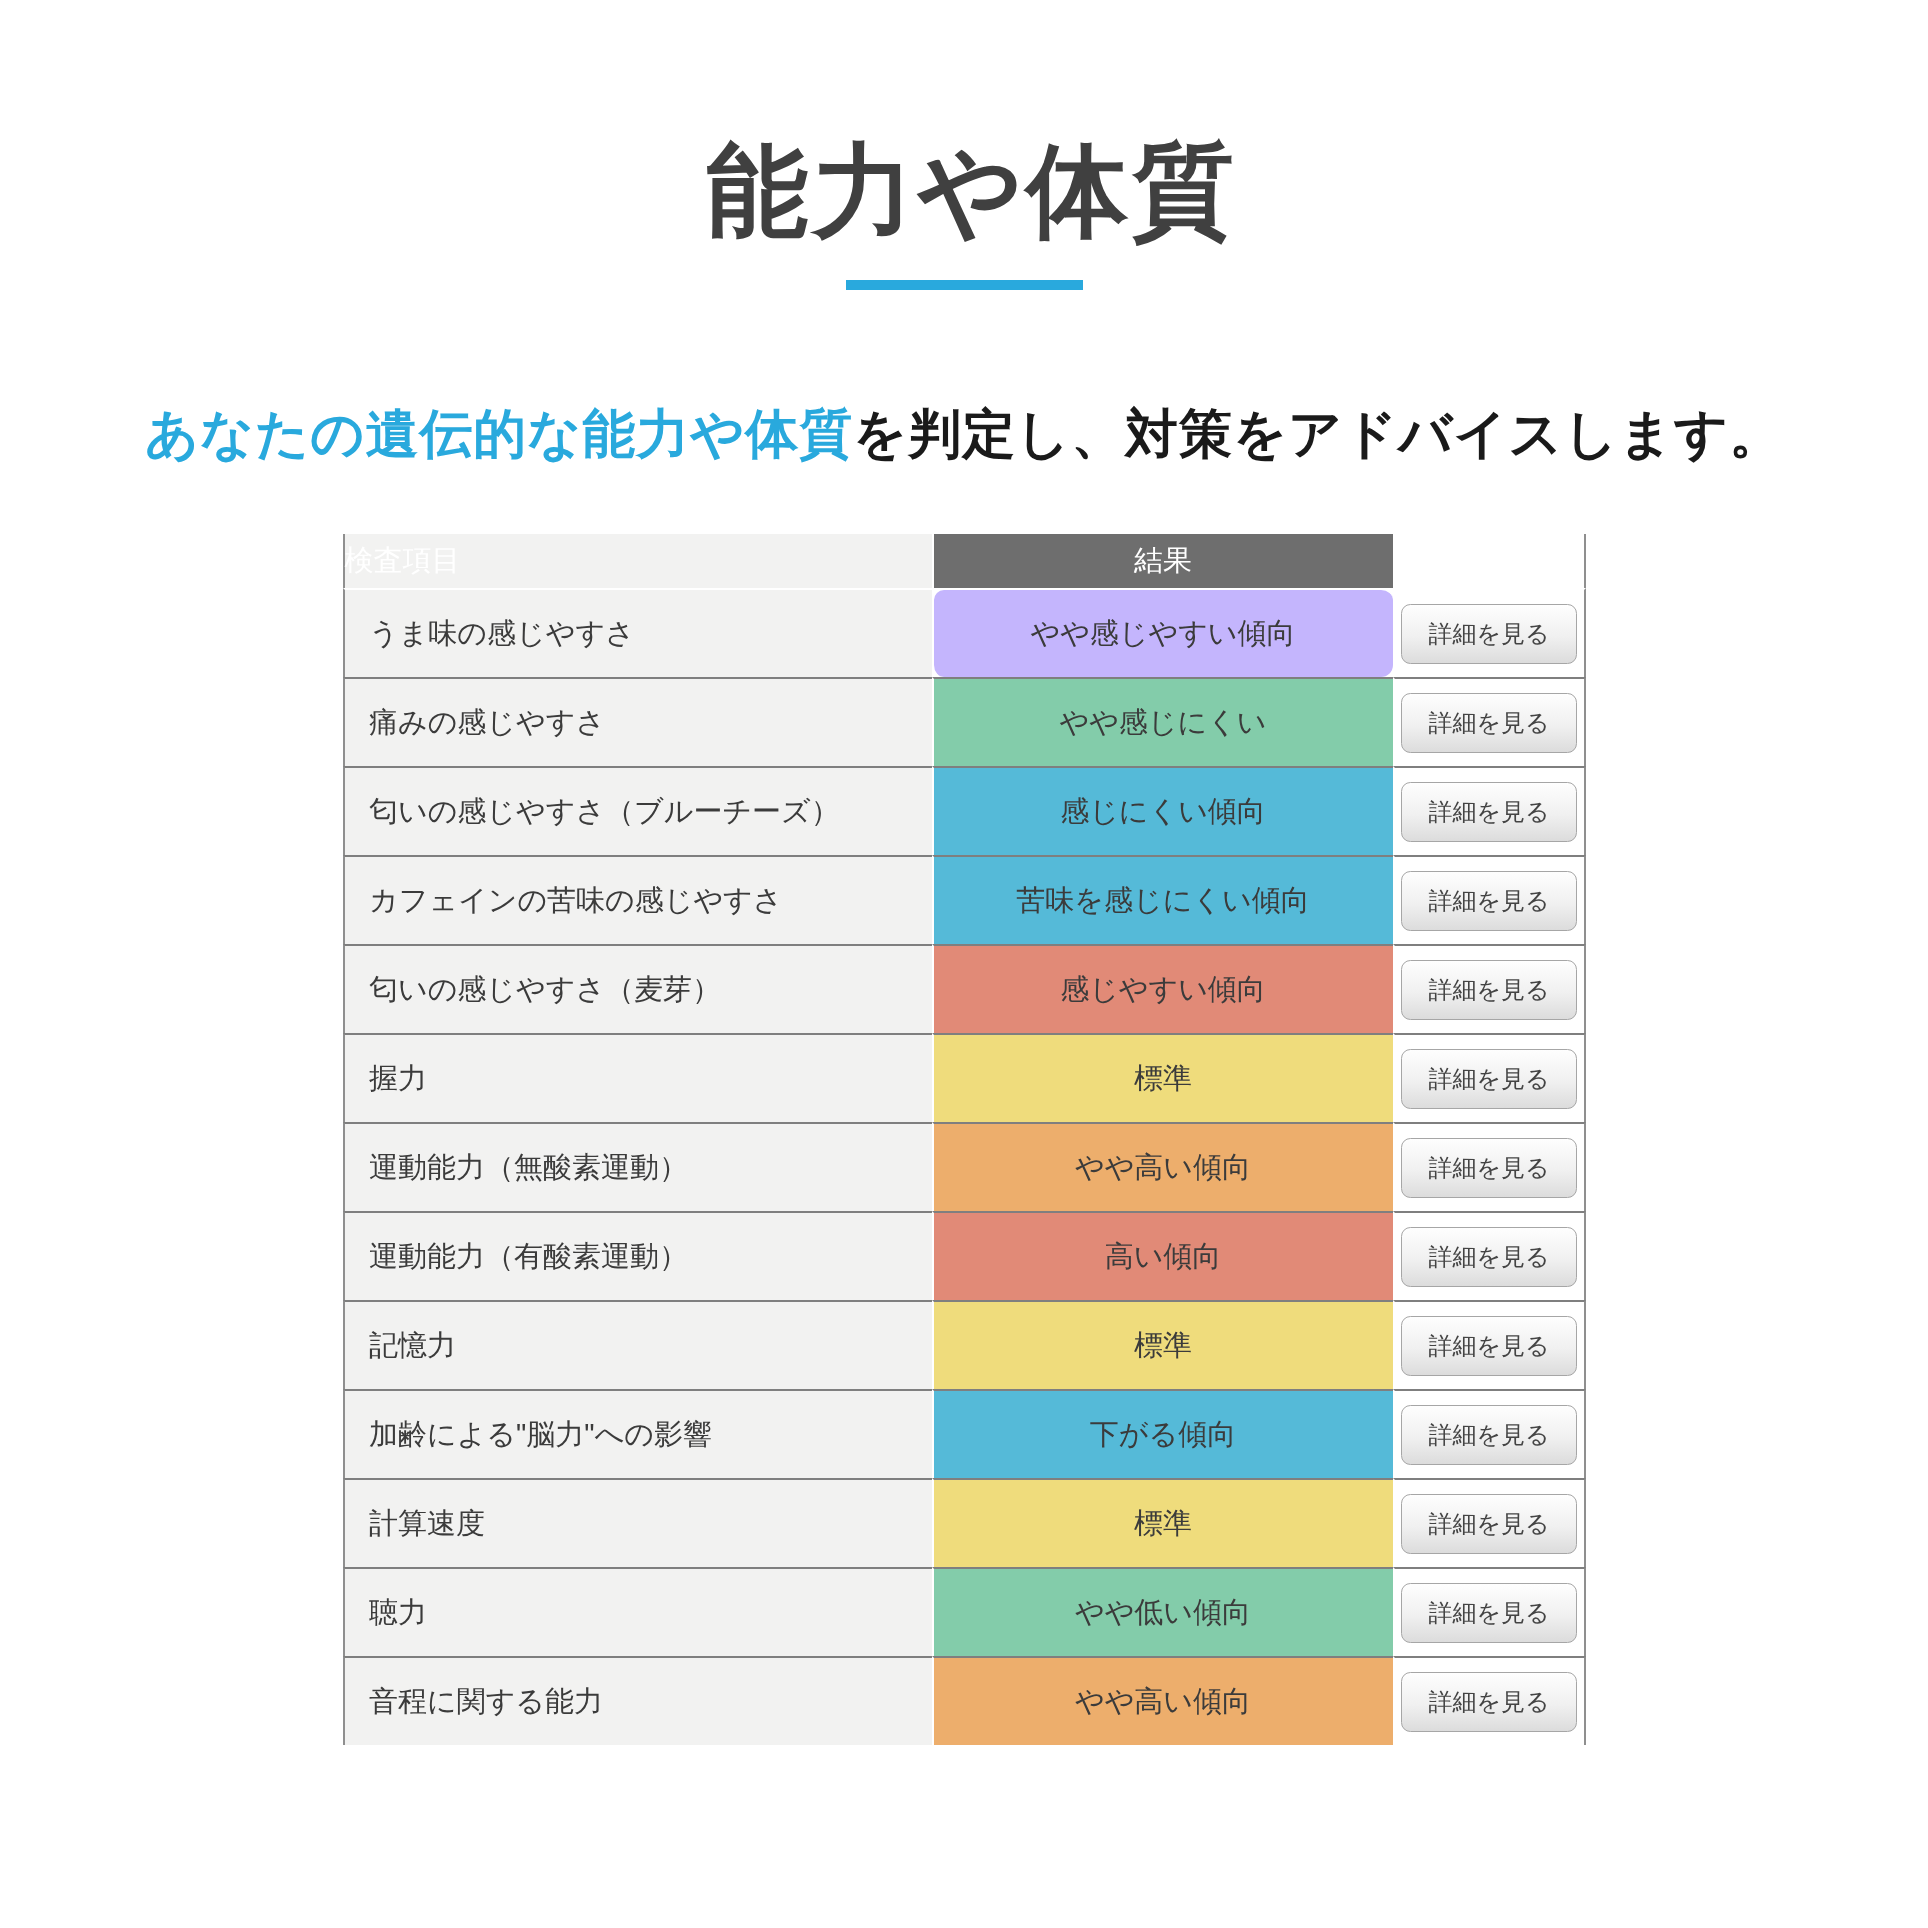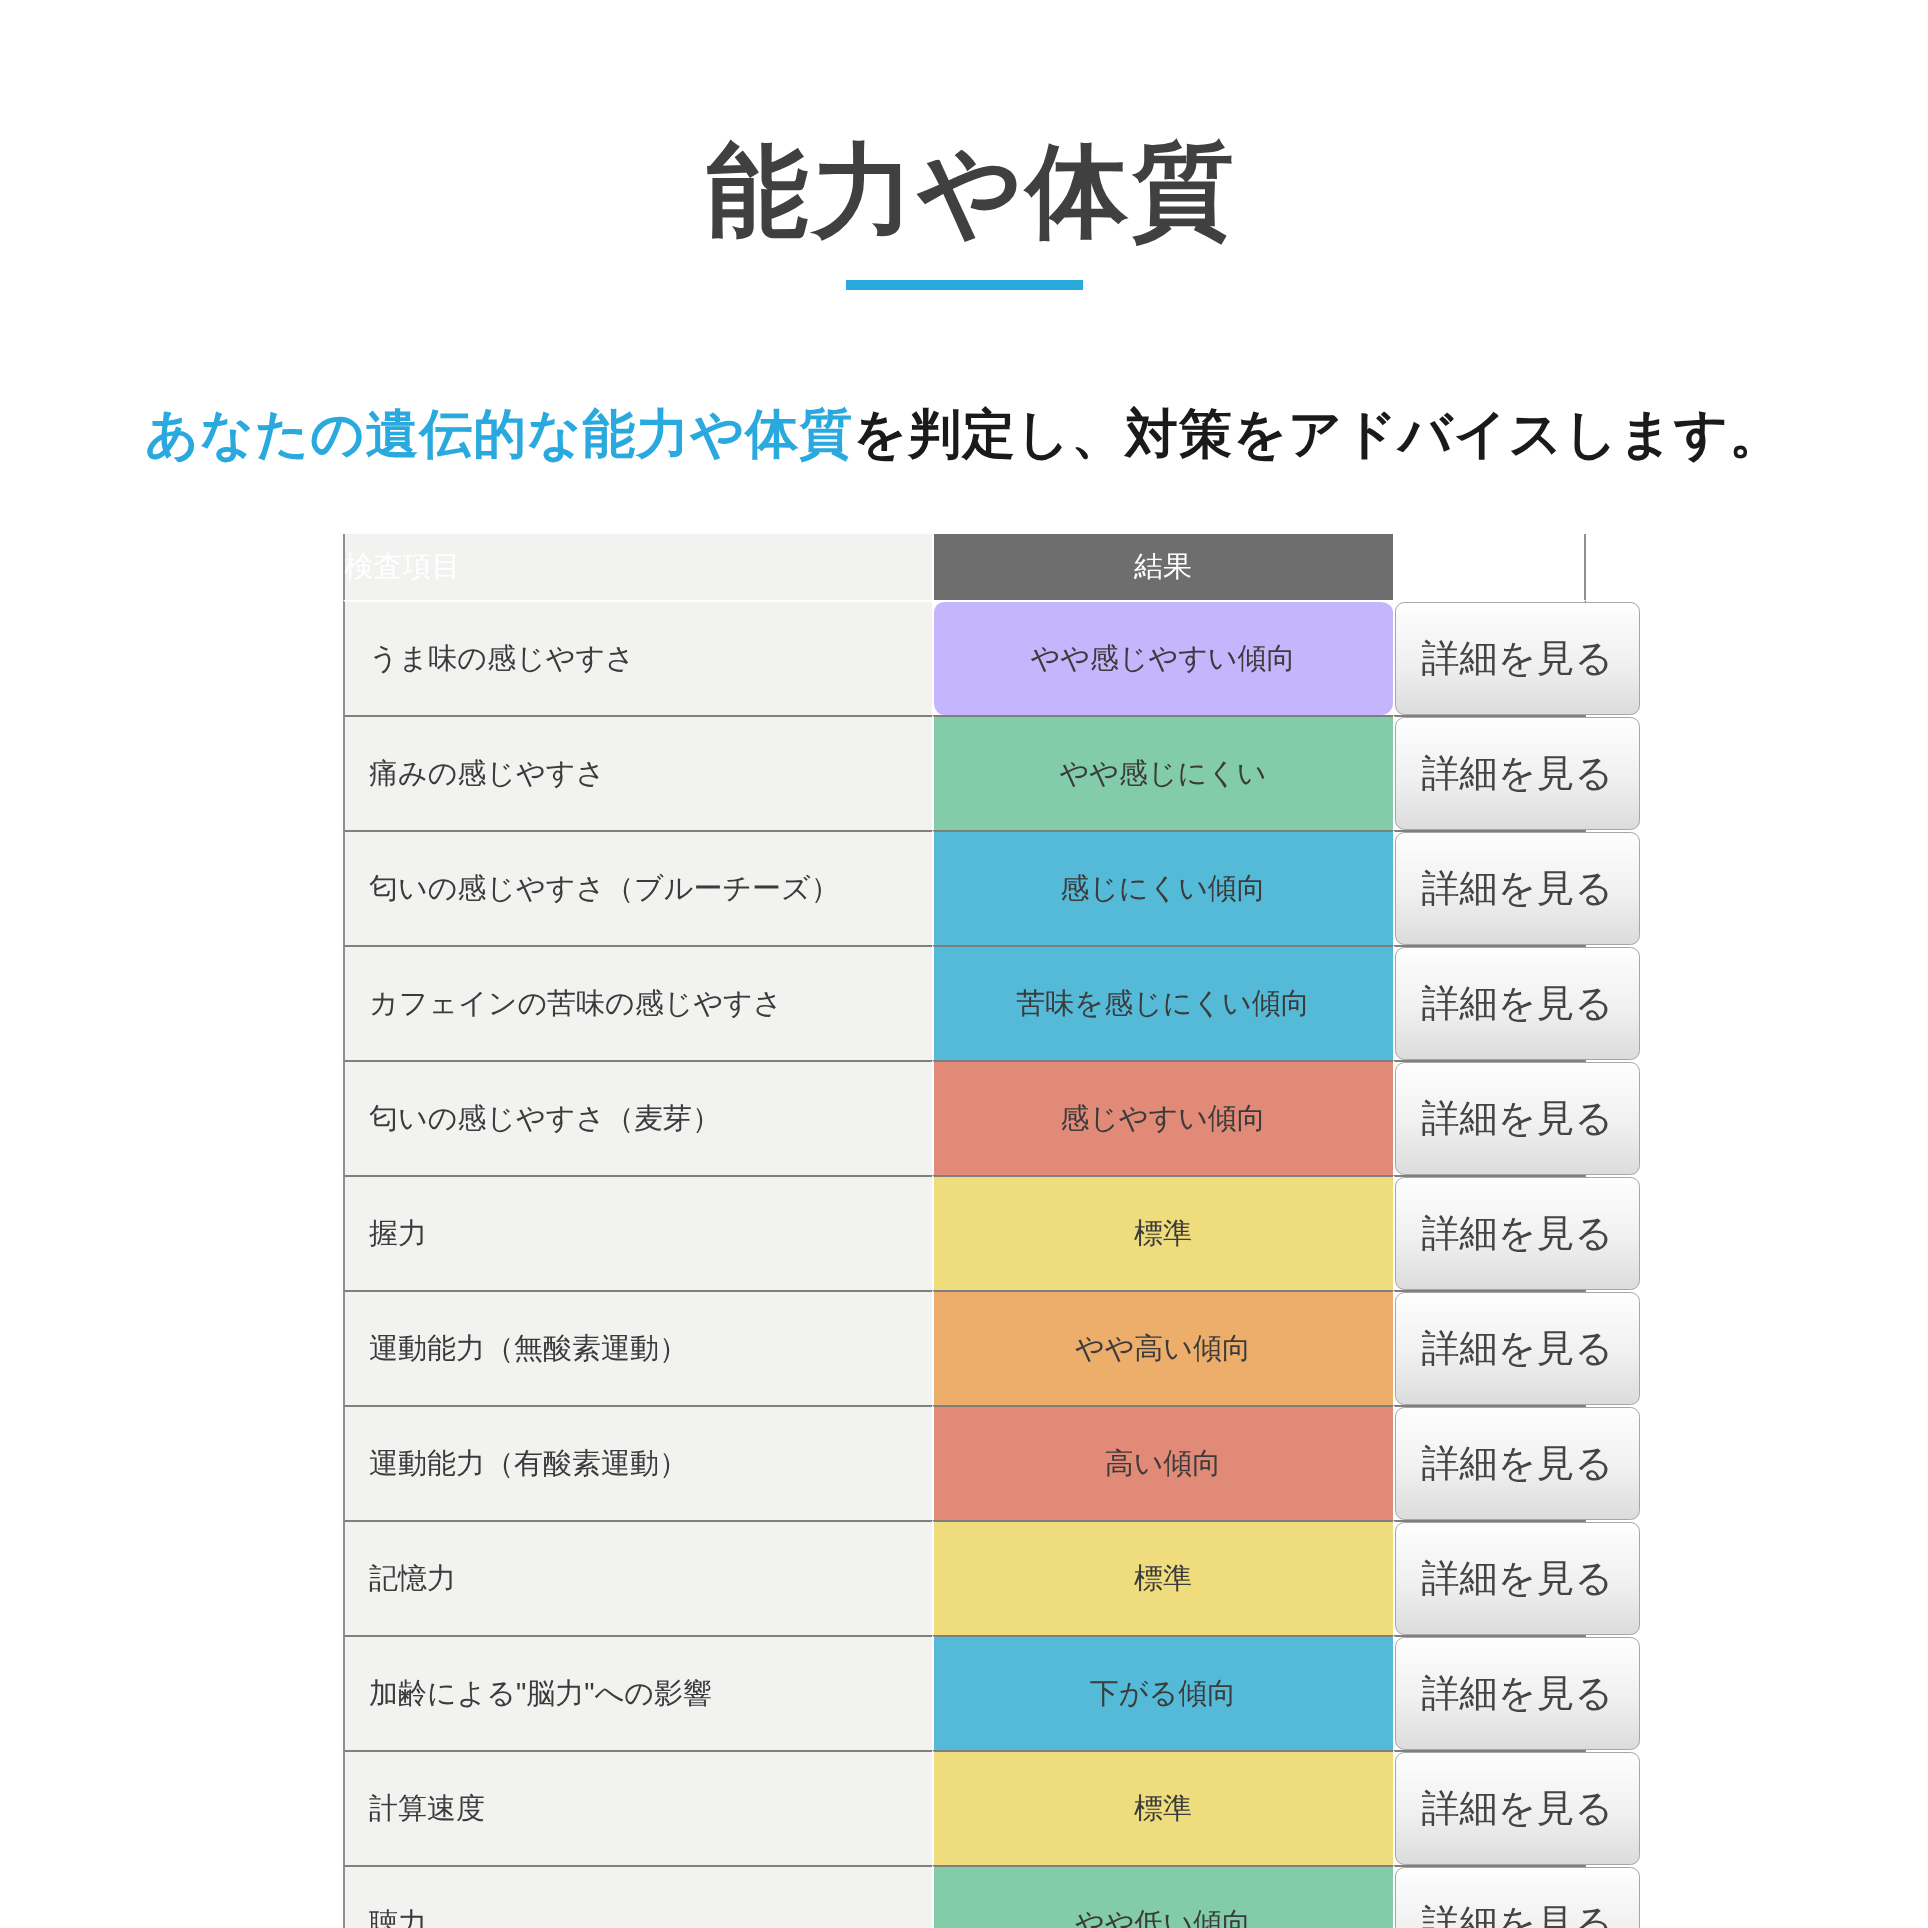--- a/index.html
+++ b/index.html
@@ -59,21 +59,21 @@
     width: 1243px;
   }
   .results-table col.col-item   { width: 589px; }
   .results-table col.col-result { width: 461px; }
   .results-table col.col-action { width: 193px; }
   .results-table th {
     background: #6e6e6e;
     color: #ffffff;
     font-weight: 400;
     font-size: 29px;
-    height: 66px;
+    height: 54px;
     text-align: center;
     padding: 0;
   }
   .results-table td {
     height: 87px;
     font-size: 29px;
     color: #3b3b3b;
     padding: 0;
     border-top: 2.8px solid #7f7f7f;
   }
@@ -90,23 +90,23 @@
   .results-table .c-action {
     border-left: 2.8px solid #ffffff;
     text-align: center;
   }
   .results-table .c-action {
     border-right: 2.8px solid #8f8f8f;
     background: #ffffff;
   }
   .detail-btn {
     font-family: "Liberation Sans", "DejaVu Sans", sans-serif;
-    font-size: 38px;
+    font-size: 24px;
     color: #444444;
-    padding: 30px 26px;
+    padding: 13px 26px;
     border: 1.9px solid #a6a6a6;
     border-radius: 9.4px;
     background: linear-gradient(180deg, #fefefe 0%, #f0f0f0 55%, #dcdcdc 100%);
     cursor: pointer;
     white-space: nowrap;
   }
 </style>
 </head>
 <body>
 

